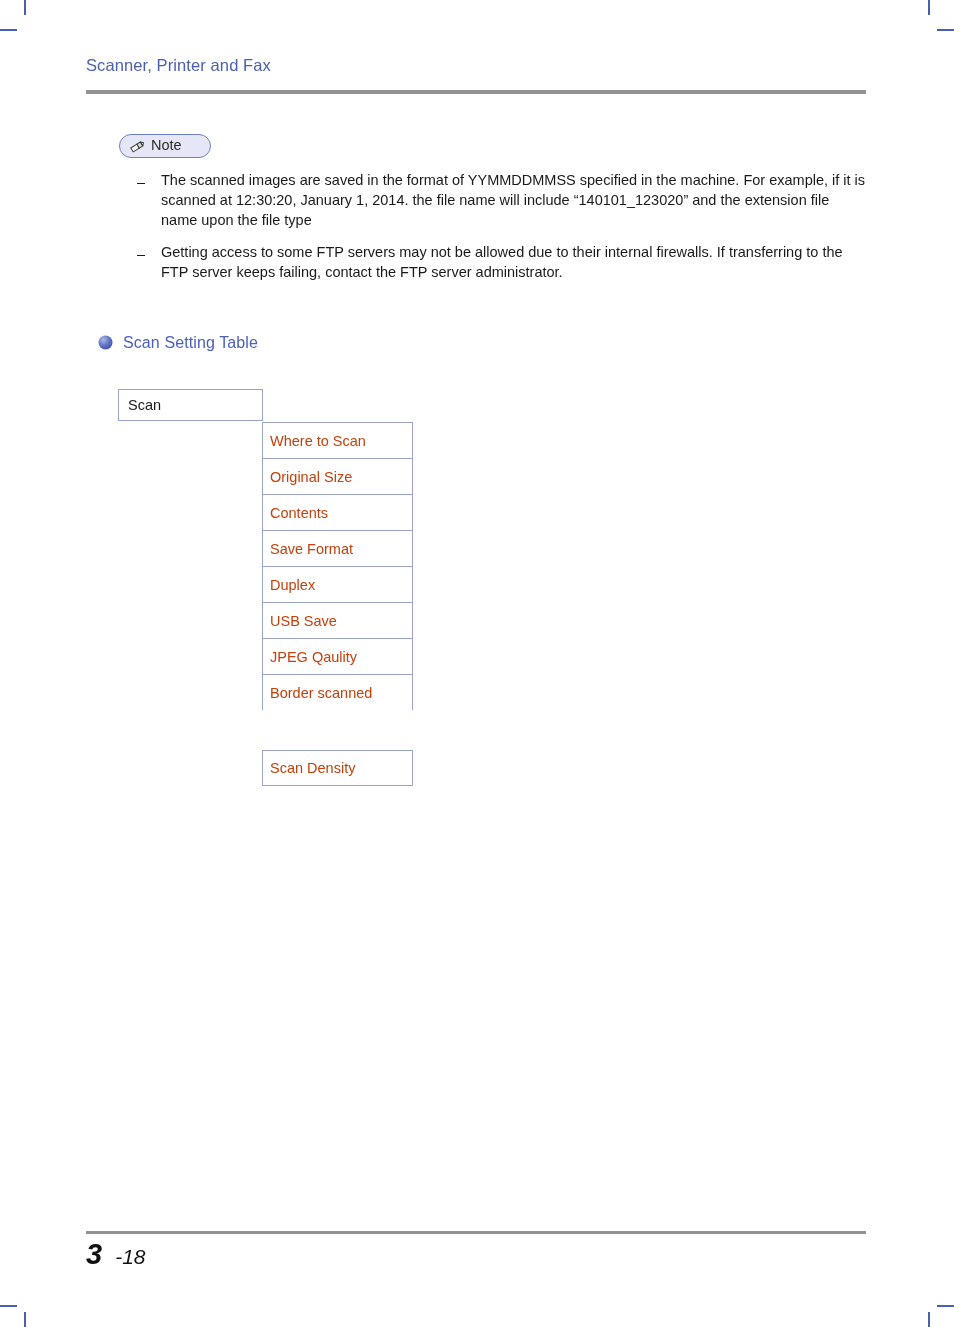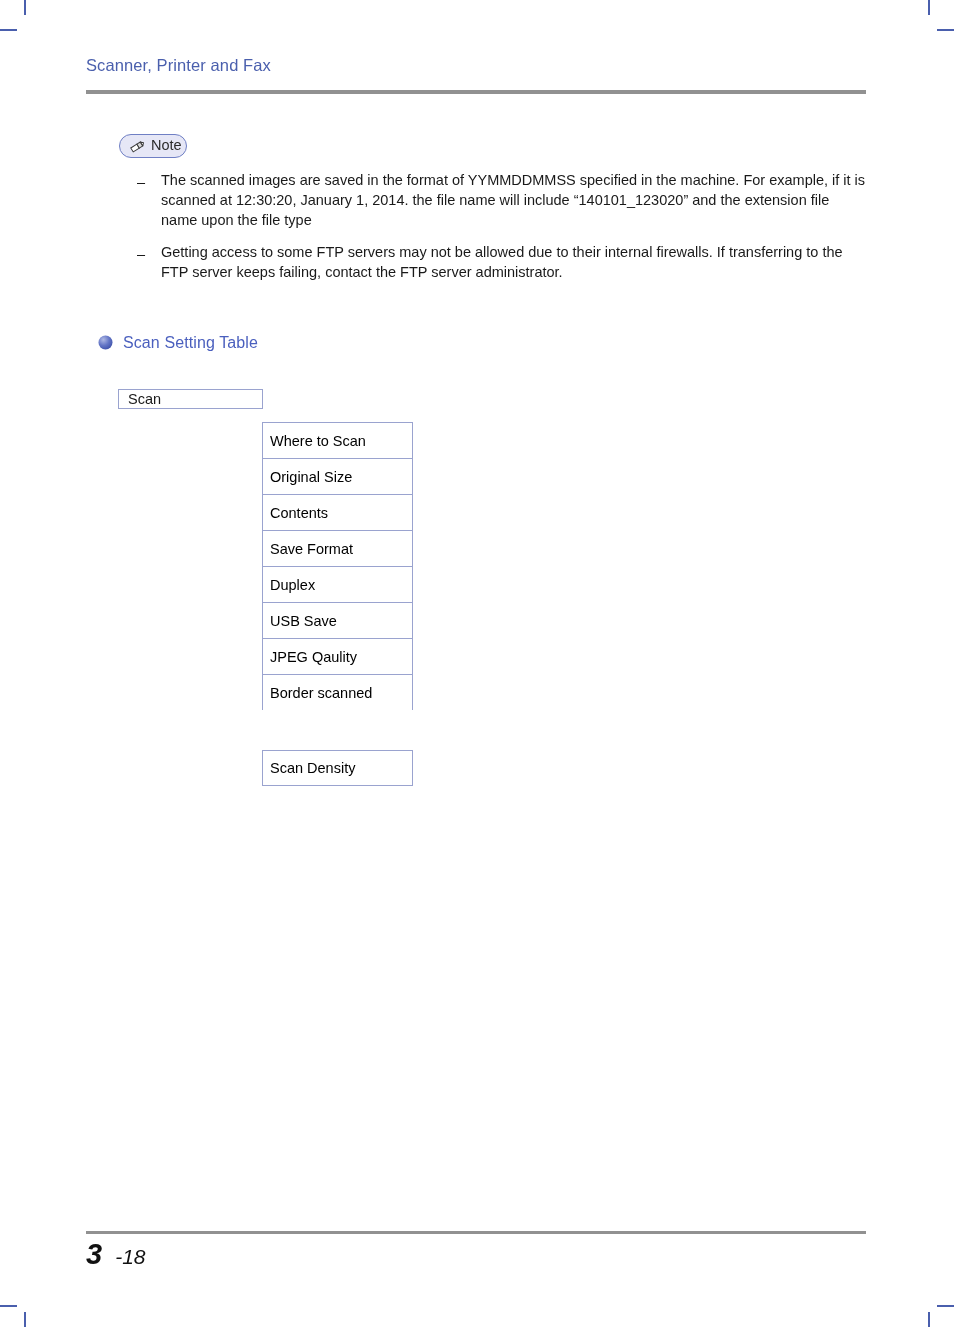--- a/index.html
+++ b/index.html
@@ -55,21 +55,21 @@
   
   .note-badge {
     position: absolute;
     left: 119px;
     top: 134px;
     height: 24px;
     box-sizing: border-box;
     display: flex;
     align-items: center;
     gap: 5px;
-    padding: 0 4px 0 9px;
+    padding: 0 28px 0 9px;
     border: 1.5px solid #6f7fc4;
     border-radius: 12px;
     background: #e6e7f6;
   }
   .note-badge .pencil-icon {
     display: block;
     width: 17px;
     height: 15px;
     flex: 0 0 auto;
   }
@@ -133,21 +133,21 @@
   .setting-table {
     position: absolute;
     left: 118px;
     top: 389px;
   }
   .table-col-a {
     position: absolute;
     left: 0;
     top: 0;
     width: 145px;
-    height: 20px;
+    height: 32px;
     box-sizing: border-box;
     border: 1px solid #9aa3cf;
     display: flex;
     align-items: center;
   }
   .table-col-a .cell-text {
     padding-left: 9px;
     font-size: 14.5px;
     color: #1a1a1a;
   }
@@ -165,21 +165,21 @@
     display: flex;
     align-items: center;
   }
   .table-col-b .sub-row:last-child {
     border-bottom: 1px solid #9aa3cf;
     margin-top: 40px;
   }
   .table-col-b .cell-text {
     padding-left: 7px;
     font-size: 14.5px;
-    color: #000000;
+    color: #c2410c;
   }
 
   
   .footer-rule {
     position: absolute;
     left: 86px;
     top: 1231px;
     width: 780px;
     height: 3px;
     background: #919191;

